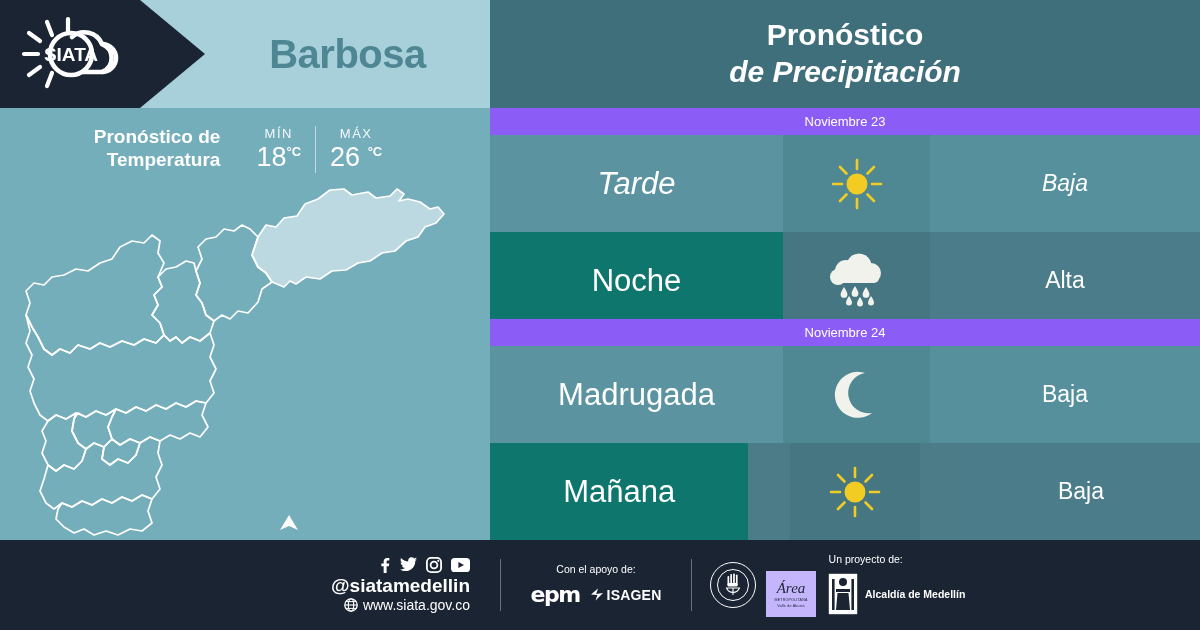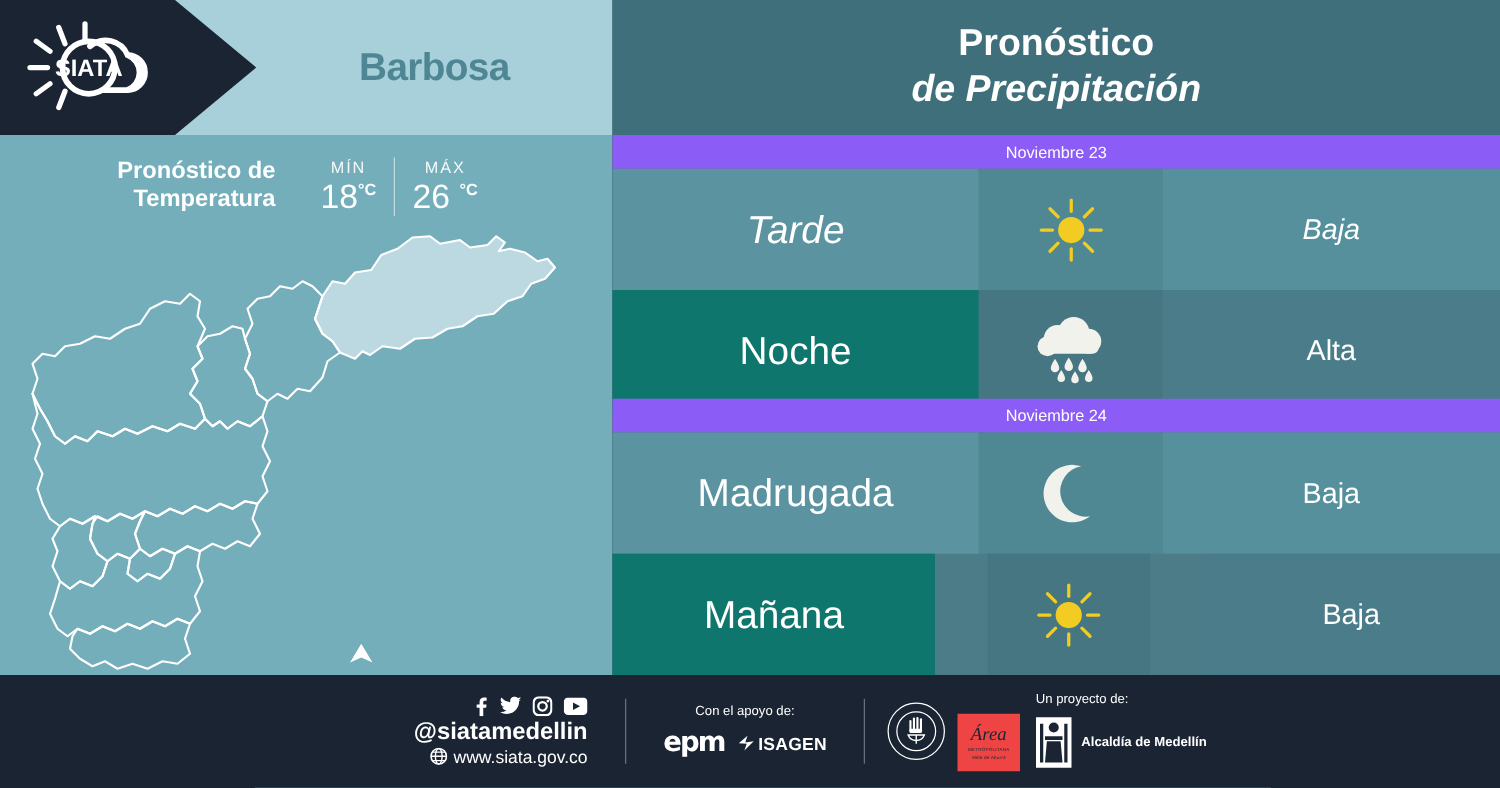--- a/index.html
+++ b/index.html
@@ -25,21 +25,21 @@
   .logo-banner {
     position:absolute; left:0; top:0; width:205px; height:108px;
     background:#1b2433;
     clip-path:polygon(0 0, 140px 0, 205px 54px, 140px 108px, 0 108px);
     z-index:3;
   }
   .logo-mark { position:absolute; left:16px; top:14px; width:118px; height:80px; }
   .city-name {
     position:absolute; left:205px; top:0; width:285px; height:108px;
     display:flex; align-items:center; justify-content:center;
-    color:#4e8793; font-size:31px; font-weight:bold; letter-spacing:-0.5px;
+    color:#4e8793; font-size:40px; font-weight:bold; letter-spacing:-0.5px;
   }
   .temp-block {
     position:absolute; left:0; top:108px; width:490px; height:82px;
     display:flex; align-items:center; justify-content:center; gap:22px;
   }
   .temp-title {
     color:#ffffff; font-size:19px; font-weight:bold; line-height:1.2;
     text-align:right;
   }
   .temp-vals { display:flex; align-items:flex-start; gap:0; }
@@ -107,21 +107,21 @@
   .f-web { font-size:14px; display:flex; align-items:center; gap:5px; line-height:1.2; }
   .f-sep { width:1px; height:52px; background:rgba(255,255,255,.35); }
   .f-support { width:190px; display:flex; flex-direction:column; align-items:center; gap:7px; }
   .f-cap { font-size:10.5px; }
   .f-logos { display:flex; align-items:center; gap:10px; }
   .epm-txt { font-size:22px; font-weight:bold; letter-spacing:-1.5px; font-family:"DejaVu Sans", sans-serif; }
   .isagen-txt { font-size:14px; font-weight:bold; letter-spacing:.2px; }
   .f-project { display:flex; align-items:center; gap:10px; padding-left:18px; }
   .f-proj-inner { display:flex; flex-direction:column; align-items:center; gap:6px; }
   .f-proj-logos { display:flex; align-items:center; gap:12px; }
-  .area-box { width:50px; height:46px; background:#ef4444; display:flex;
+  .area-box { width:50px; height:46px; background:#c4b5fd; display:flex;
               flex-direction:column; align-items:center; justify-content:center; }
   .area-sig { font-family:"Liberation Serif", serif; font-style:italic; font-size:15px;
               color:#1b2433; line-height:1; }
   .area-sub { font-size:3.6px; color:#1b2433; letter-spacing:.2px; margin-top:2px; text-align:center; }
   .alc-txt { font-size:10.5px; font-weight:bold; }
   .udea-seal { width:46px; height:46px; border:1.5px solid #fff; border-radius:50%;
                display:flex; align-items:center; justify-content:center; }
 </style>
 </head>
 <body>

